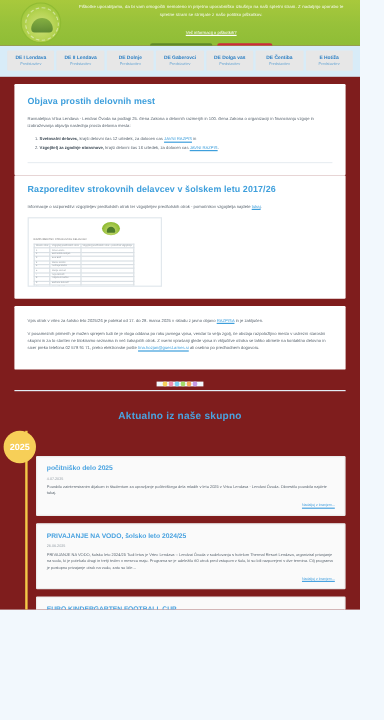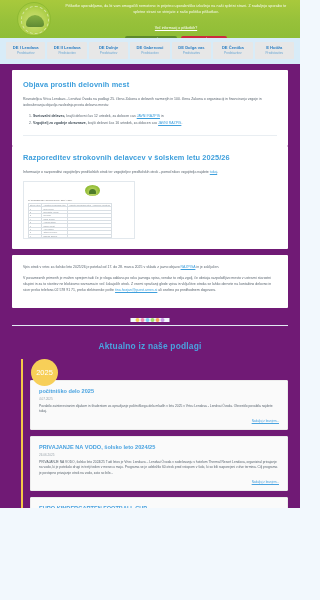--- a/index.html
+++ b/index.html
@@ -2,21 +2,21 @@
 <html><head>
 <meta charset="utf-8">
 <style>
   * { box-sizing: border-box; margin: 0; padding: 0; }
   html, body {
     width: 300px; height: 600px;
     font-family: "Liberation Sans", sans-serif;
     background: #f2f8fd;
     overflow: hidden;
   }
-  .page { position: relative; width: 300px; height: 508px; overflow: hidden; background: #701a75; }
+  .page { position: relative; width: 300px; height: 508px; overflow: hidden; background: #7f1d1d; }
 
   
   .header-band {
     position: relative;
     height: 38px;
     background: linear-gradient(180deg,#a8c93c 0%, #97c13a 55%, #8fbd36 100%);
     overflow: hidden;
   }
   .logo-circle {
     position: absolute; left: 17px; top: 2px;
@@ -112,22 +112,22 @@
   .section-title {
     text-align:center; font-size:8.4px; color:#4aa3e0; font-weight:bold;
     margin: 9px 0 8px; letter-spacing:.2px;
   }
 
   
   .timeline { position:relative; margin: 0 12px 0 12px; padding-left: 18px; }
   .tl-line { position:absolute; left:9px; top:0; bottom:0; width:1.5px; background:#f4c948; }
   .year-badge {
     position: relative; left:-27px; width:27px; height:27px; border-radius:50%;
-    background:#f7cf58; color:#fff; font-size:7.5px; font-weight:normal;
-    display:flex; align-items:center; justify-content:center; margin-bottom:-6px; z-index:2;margin-left:28px;
+    background:#f7cf58; color:#fff; font-size:7.5px; font-weight:bold;
+    display:flex; align-items:center; justify-content:center; margin-bottom:-6px; z-index:2;
   }
   .card {
     background:#fafafa; border:1px solid #ececec; border-radius:1px;
     padding: 6px 8px 6px; margin-bottom: 6px; position:relative;
   }
   .card h3 { font-size:5.6px; color:#4aa3e0; font-weight:bold; line-height:8px; }
   .card .date { font-size:3.1px; color:#9aa3aa; margin: 2px 0 3px; }
   .card .body { font-size:3.3px; color:#5b6670; line-height:5.4px; }
   .readmore { text-align:right; font-size:3px; color:#4aa3e0; margin-top:4px; text-decoration: underline; }
 </style>
@@ -191,21 +191,21 @@
           <b>Svetovalni delavec,</b><span> krajši delovni čas 12 urtedek, za dolocen cas </span><a class="lnk">JAVNI RAZPIS</a><span> in</span>
         </li>
         <li>
           <b>Vzgojitelj za zgodnje obravnave,</b><span> krajši delovni čas 16 urtedek, za dolocen cas </span><a class="lnk">JAVNI RAZPIS</a><span>.</span>
         </li>
       </ol>
       <div class="rule"></div>
     </div>
 
     <div class="block" style="margin-top:0;padding-top:6px;">
-      <h2>Razporeditev strokovnih delavcev v šolskem letu 2025/26</h2>
+      <h2>Razporeditev strokovnih delavcev v šolskem letu 2017/26</h2>
       <div class="para"><span>Informacije o razporeditvi vzgojiteljev predšolskih otrok ter vzgojiteljev predšolskih otrok - pomočnikov vzgojitelja najdete </span><a class="lnk">tukaj</a><span>.</span></div>
       <div class="doc-thumb">
         <div class="dt-logo"></div>
         <div class="dt-title">RAZPOREDITEV STROKOVNIH DELAVCEV</div>
         <table>
           <tbody>
               <tr>
             <td>Število otrok</td>
             <td>Vzgojitelj predšolskih otrok</td>
             <td>Vzgojitelj predšolskih otrok - pomočnik vzgojitelja</td>
@@ -275,21 +275,21 @@
       <div class="flourish">
         <span class="dot" style="background:#f7cf58"></span>
         <span class="dot" style="background:#f08fb0"></span>
         <span class="dot" style="background:#7fd3f5"></span>
         <span class="dot" style="background:#a5dc6a"></span>
         <span class="dot" style="background:#f7a95c"></span>
         <span class="dot" style="background:#c79ae6"></span>
       </div>
     </div>
 
-    <div class="section-title">Aktualno iz naše podlagi</div>
+    <div class="section-title">Aktualno iz naše skupno</div>
 
     <div class="timeline">
       <div class="tl-line"></div>
 
       <div class="year-badge">2025</div>
 
       <div class="card">
         <h3>počitniško delo 2025</h3>
         <div class="date">4.07.2025</div>
         <div class="body">Povabilo zainteresiranim dijakom in študentom za opravljanje počitniškega dela mladih v letu 2025 v Vrtcu Lendava - Lendvai Óvoda. Obvestilo povabila najdete tukaj.</div>

